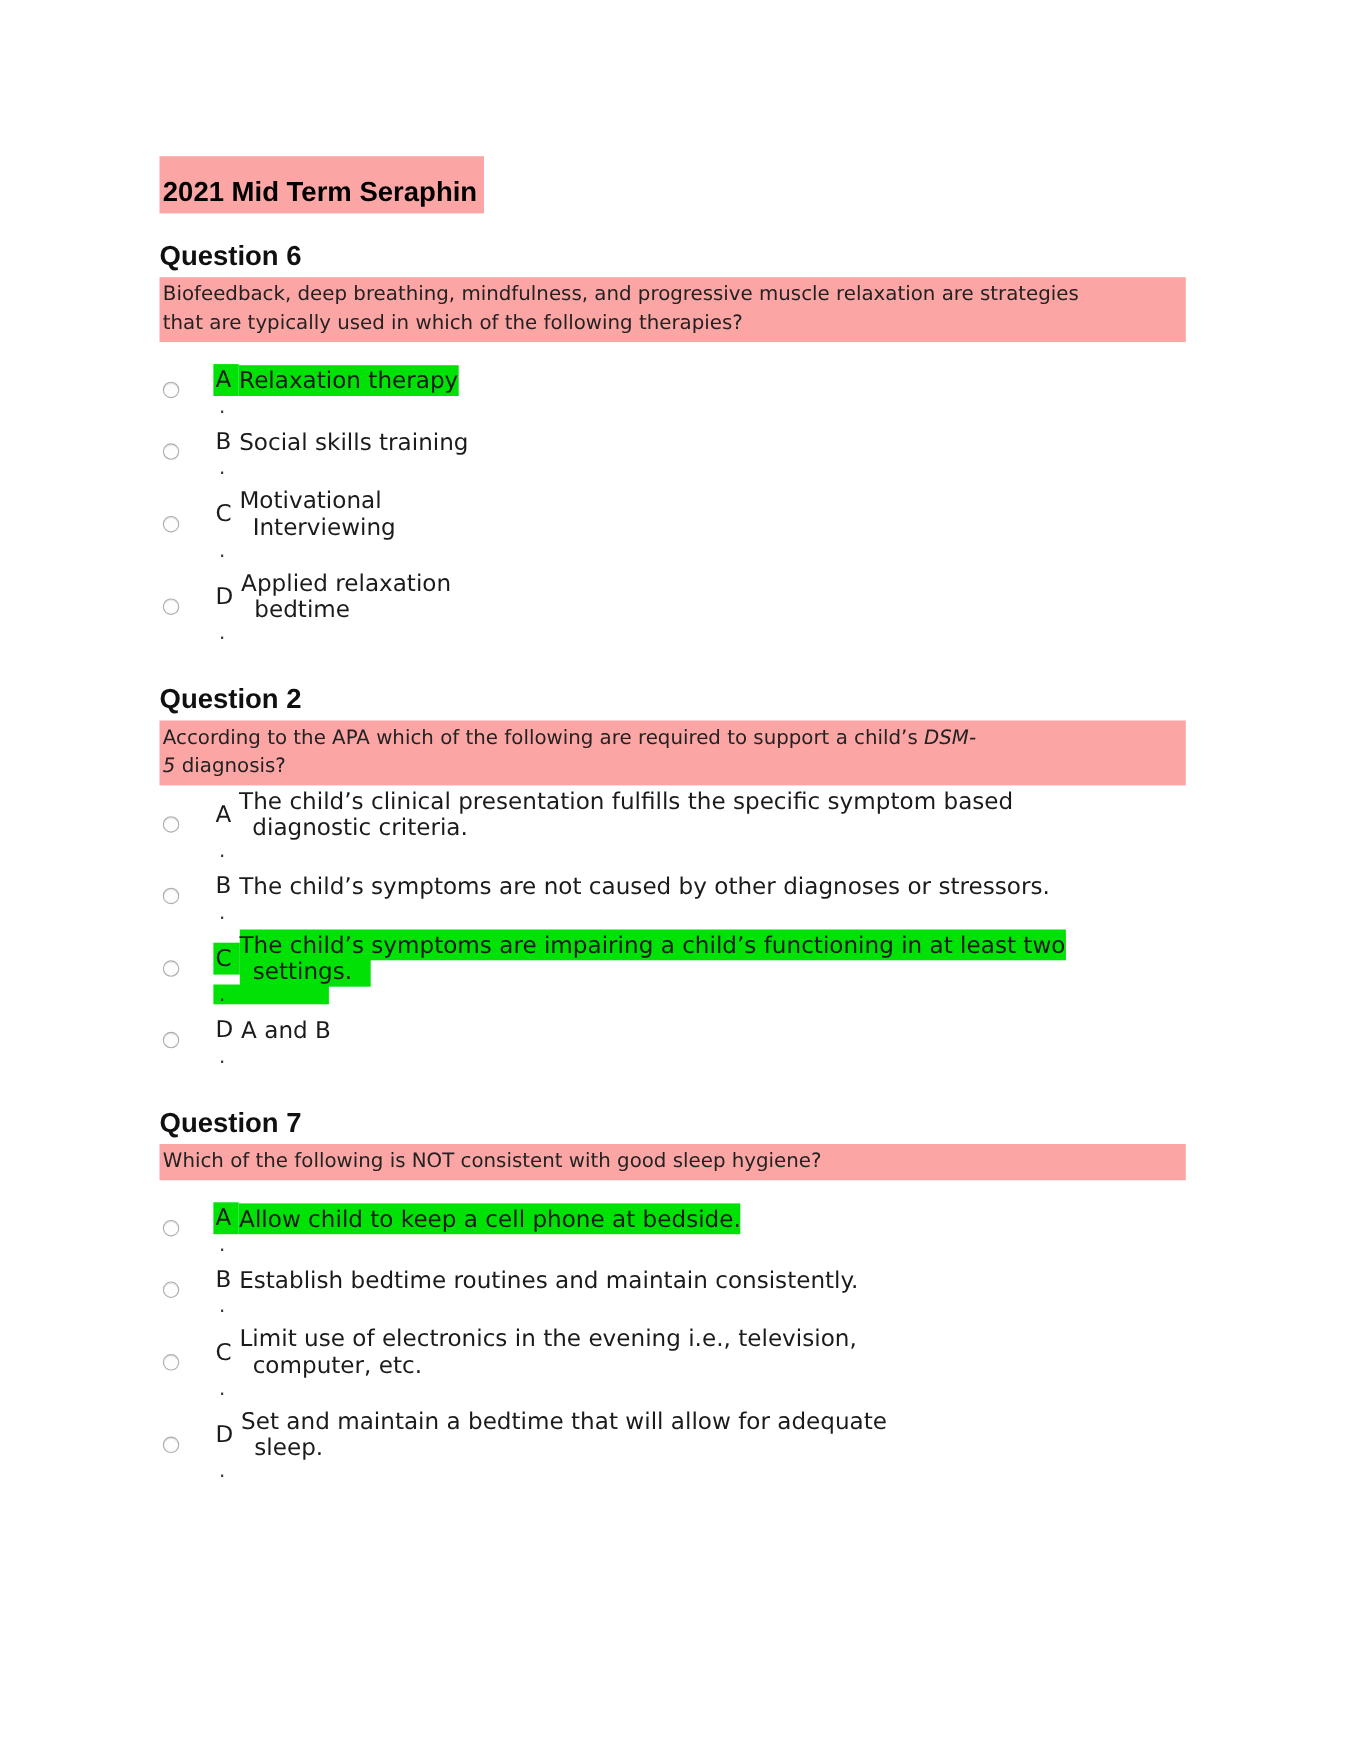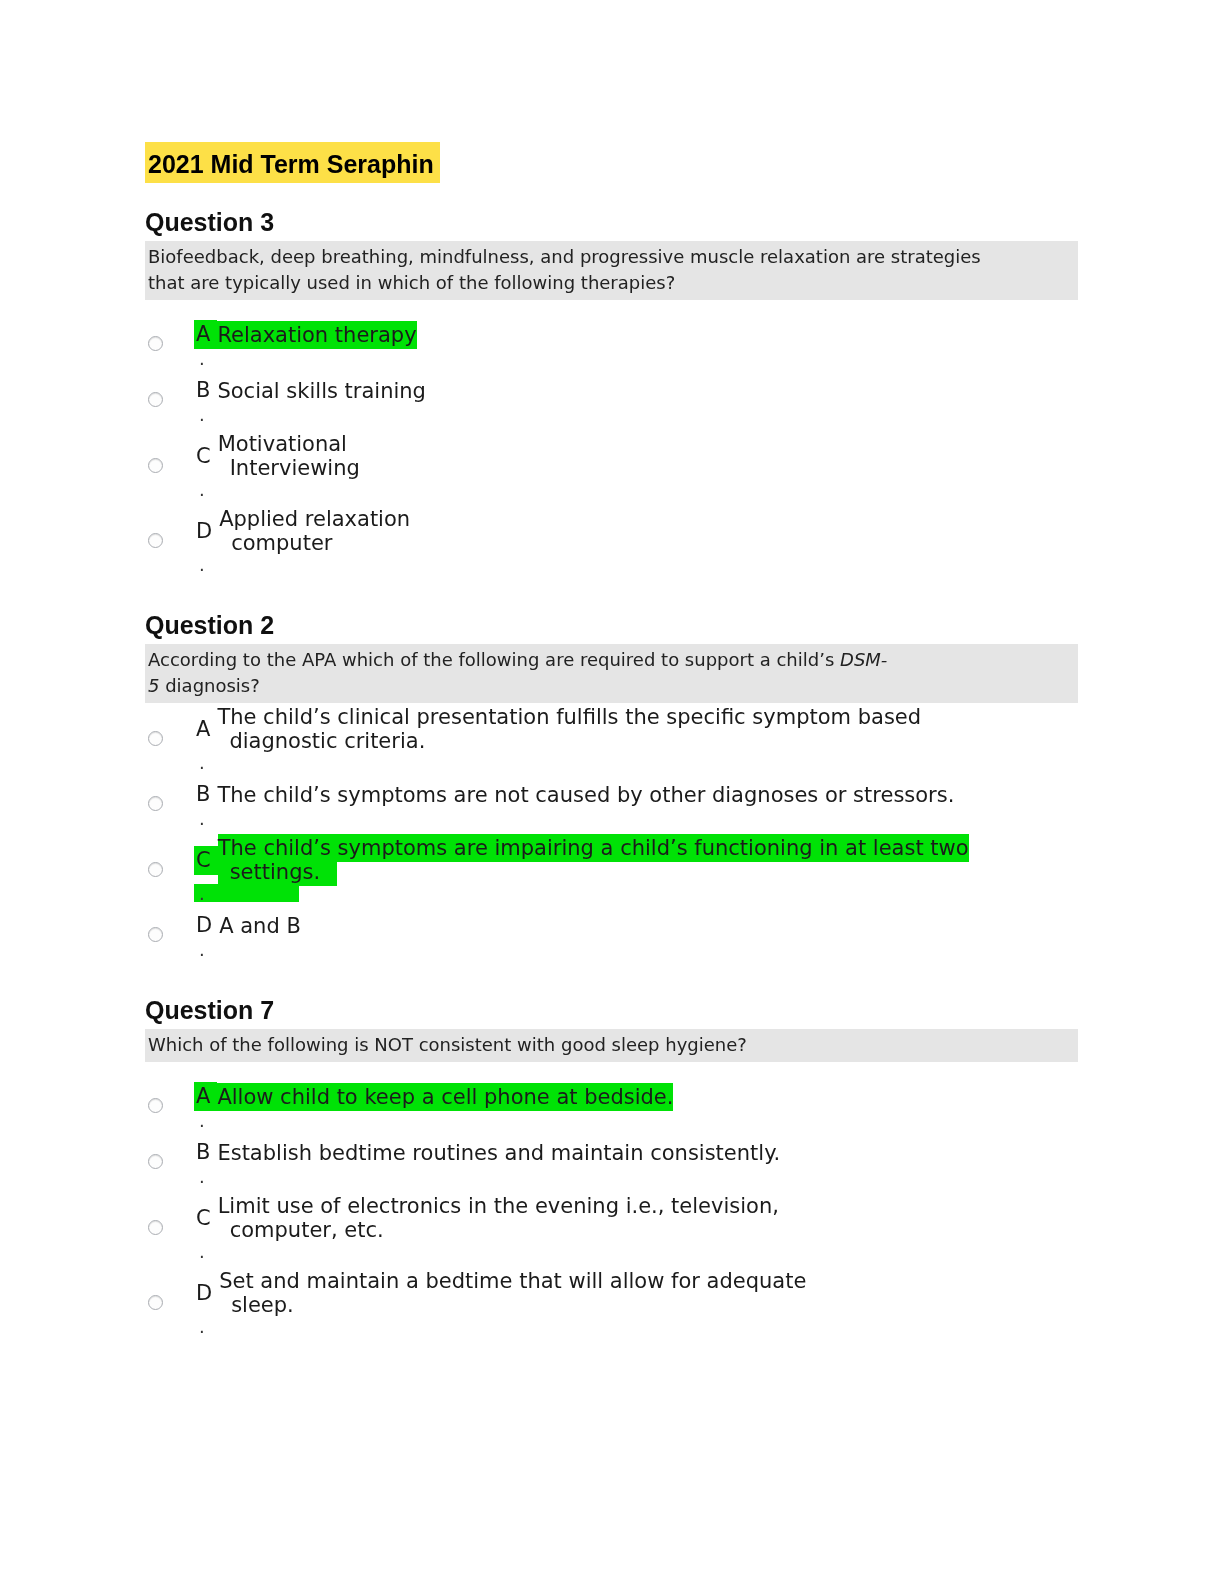--- a/index.html
+++ b/index.html
@@ -4,33 +4,33 @@
 <style>
   html,body { margin:0; padding:0; }
   body {
     width:1224px; height:1584px; background:#ffffff; overflow:hidden;
     font-family:"DejaVu Sans", sans-serif; color:#1b1b1b;
     position:relative;
   }
   .page { position:absolute; left:145px; top:142px; width:933px; }
 
   .doc-title {
-    display:inline-block; background:#fde047; color:#000;
+    display:inline-block; background:#fca5a5; color:#000;
     font-family:"Liberation Sans", sans-serif; font-weight:bold; font-size:25px;
-    padding:8px 6px 4px 3px; letter-spacing:0px;
+    padding:19px 6px 4px 3px; letter-spacing:0px;
   }
 
   .q-heading {
     font-family:"Liberation Sans", sans-serif; font-weight:bold; font-size:25px;
     color:#101010; margin:38px 0 4px 0; line-height:29px;
   }
   .question:first-of-type .q-heading { margin-top:25px; }
 
   .q-prompt {
-    background:#e5e5e5; font-size:18px; line-height:26px;
+    background:#fca5a5; font-size:18px; line-height:26px;
     padding:3px 10px 4px 3px; color:#222;
   }
   .italic { font-style:italic; }
 
   .options { margin-top:20px; }
   .options.no-gap { margin-top:2px; }
 
   .option { display:flex; align-items:center; margin-bottom:9px; }
   .radio {
     flex:0 0 auto; width:13px; height:13px; border:1.5px solid #aaadb2;
@@ -51,21 +51,21 @@
 </style>
 </head>
 <body>
 
 <div class="page">
 
   <span class="doc-title">2021 Mid Term Seraphin</span>
 
   
   <section class="question">
-    <h2 class="q-heading">Question 3</h2>
+    <h2 class="q-heading">Question 6</h2>
     <div class="q-prompt">
       <span>Biofeedback, deep breathing, mindfulness, and progressive muscle relaxation are strategies</span><br>
       <span>that are typically used in which of the following therapies?</span>
     </div>
     <div class="options">
 
       <div class="option">
         <span class="radio"></span>
         <div class="opt-content">
           <div class="opt-main">
@@ -98,21 +98,21 @@
           <div class="opt-period">.</div>
         </div>
       </div>
 
       <div class="option">
         <span class="radio"></span>
         <div class="opt-content">
           <div class="opt-main">
             <span class="opt-letter">D</span>
             <span class="opt-text"><span>Applied relaxation</span><br>
-            <span class="l2">computer</span></span>
+            <span class="l2">bedtime</span></span>
           </div>
           <div class="opt-period">.</div>
         </div>
       </div>
 
     </div>
   </section>
 
   
   <section class="question">

